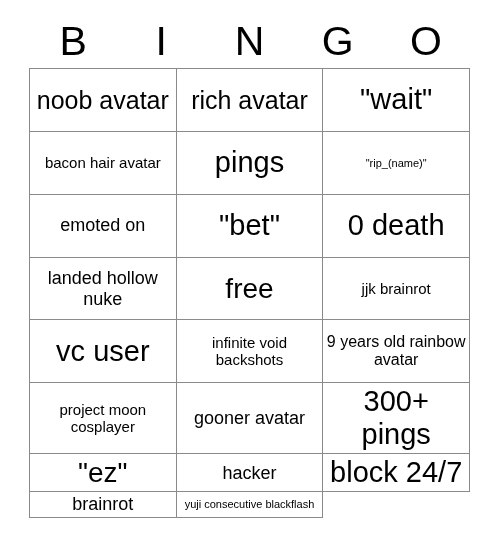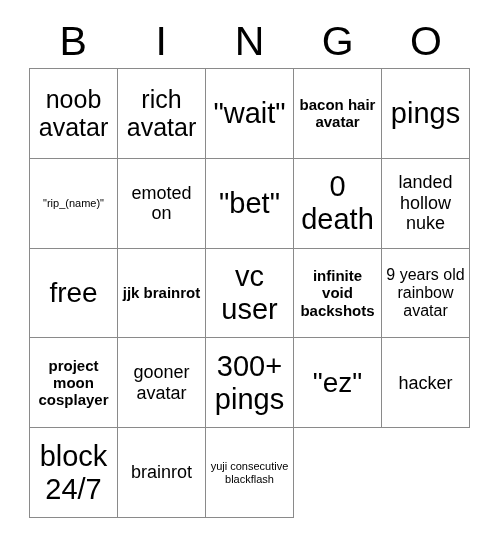--- a/index.html
+++ b/index.html
@@ -41,21 +41,21 @@
     letter-spacing: 0px;
     color: #000000;
   }
   #grid {
     position: absolute;
     left: 29px;
     top: 68px;
     width: 441px;
     height: 450px;
     display: grid;
-    grid-template-columns: repeat(5, 1fr);
+    grid-template-columns: repeat(3, 1fr);
     grid-template-rows: repeat(5, 1fr);
     border-top: 1px solid #8a8a8a;
     border-left: 1px solid #8a8a8a;
     box-sizing: border-box;
   }
   .cell {
     border-right: 1px solid #8a8a8a;
     border-bottom: 1px solid #8a8a8a;
     box-sizing: border-box;
     display: flex;
@@ -71,21 +71,21 @@
     width: 100%;
     line-height: 1.14;
     font-weight: 400;
     color: #000000;
     word-wrap: break-word;
   }
   .fs-xxl { font-size: 28px; }
   .fs-xl  { font-size: 29px; }
   .fs-l   { font-size: 25px; }
   .fs-m   { font-size: 18px; }
-  .fs-s   { font-size: 15px; font-weight: bold; }
+  .fs-s   { font-size: 15px; }
   .fs-xs  { font-size: 16px; }
   .fs-xxs { font-size: 11px; }
 </style>
 </head>
 <body>
 
 <div id="bingo-card">
 
   <div id="header-row">
     <div class="header-letter">B</div>

